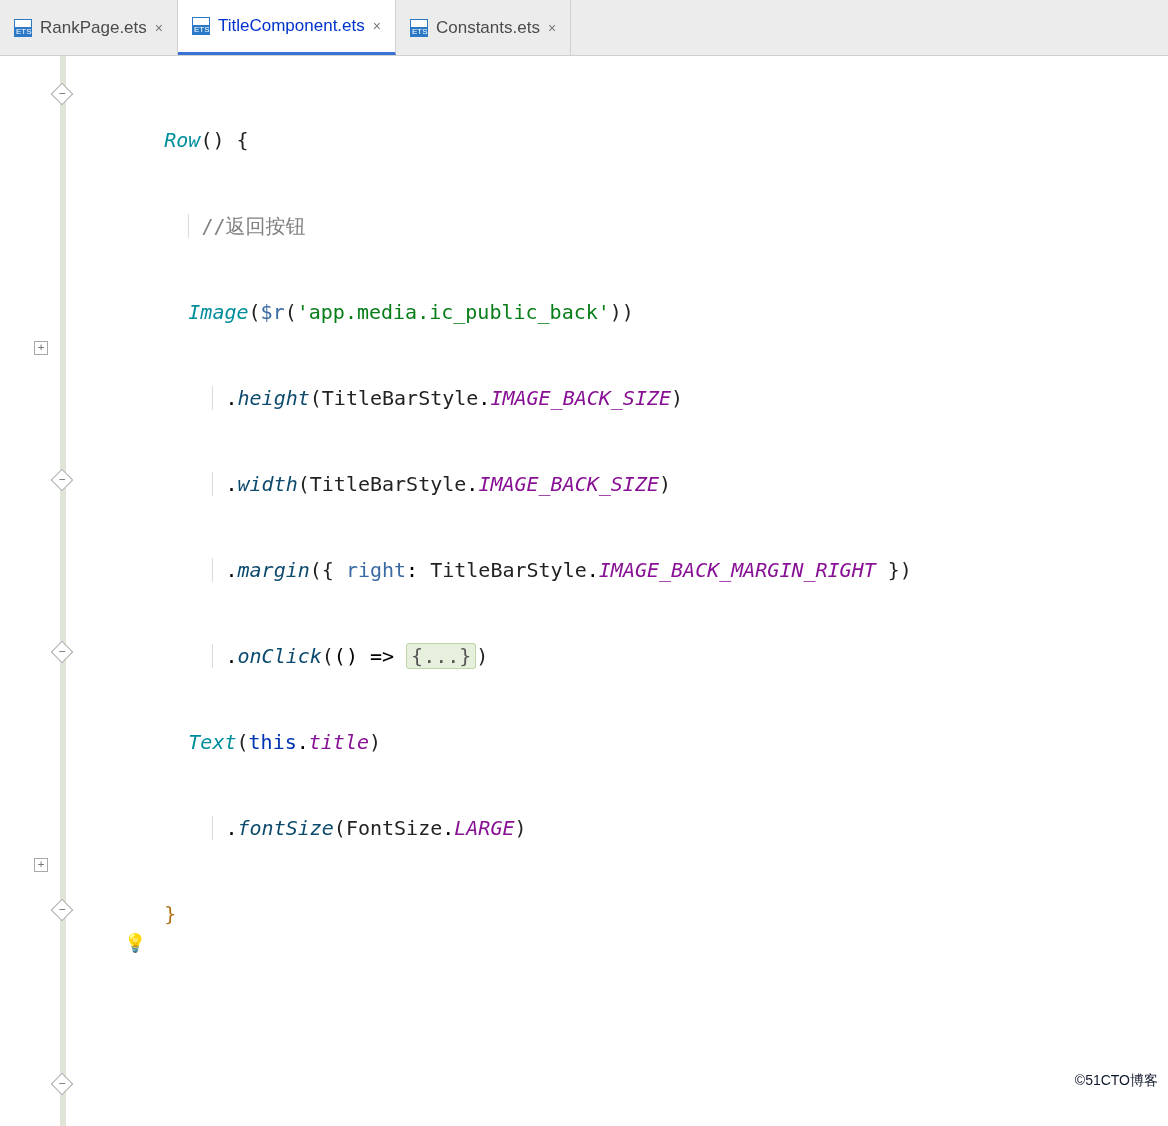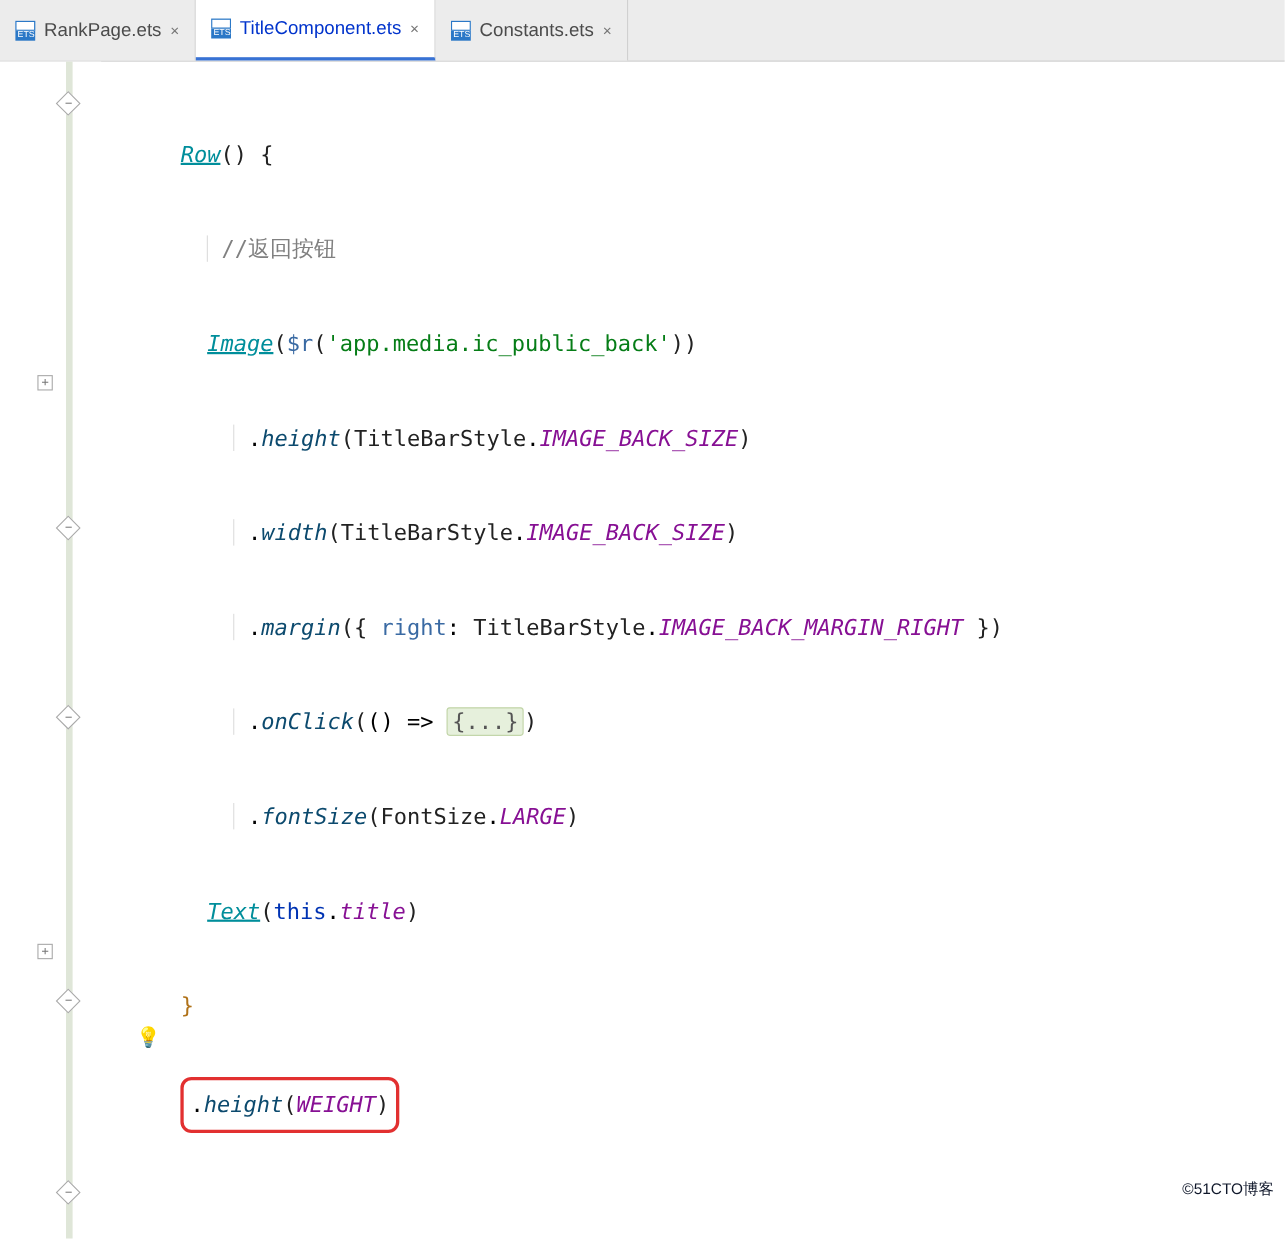--- a/index.html
+++ b/index.html
@@ -124,21 +124,21 @@
   line-height: 43px;
   white-space: pre;
   position: relative;
 }
 .code-line {
   padding-left: 0;
   position: relative;
 }
 
 
-.kw-func { color: #008e9b; font-style: italic; text-decoration: underline; } 
+.kw-func { color: #008e9b; font-style: italic; } 
 .method { color: #0c4a6e; font-style: italic; } 
 .brace { color: #222; }
 .paren { color: #222; }
 .comment { color: #808080; }
 .str { color: #067d17; }
 .ref { color: #3a6aa3; }
 .enum { color: #871094; font-style: italic; }
 .class { color: #222; }
 .keyw { color: #0033b3; }
 .fold-token {
@@ -218,24 +218,23 @@
   </div>
 
   <div class="code-area">
 <div class="code-line">      <span class="kw-func">Row</span><span class="paren">() </span><span class="brace">{</span></div>
 <div class="code-line">        <span class="css-indent-bar"> </span><span class="comment">//返回按钮</span></div>
 <div class="code-line">        <span class="kw-func">Image</span><span class="paren">(</span><span class="ref">$r</span><span class="paren">(</span><span class="str">'app.media.ic_public_back'</span><span class="paren">))</span></div>
 <div class="code-line">          <span class="css-indent-bar"> </span>.<span class="method">height</span><span class="paren">(</span><span class="class">TitleBarStyle</span>.<span class="enum">IMAGE_BACK_SIZE</span><span class="paren">)</span></div>
 <div class="code-line">          <span class="css-indent-bar"> </span>.<span class="method">width</span><span class="paren">(</span><span class="class">TitleBarStyle</span>.<span class="enum">IMAGE_BACK_SIZE</span><span class="paren">)</span></div>
 <div class="code-line">          <span class="css-indent-bar"> </span>.<span class="method">margin</span><span class="paren">({ </span><span class="ref">right</span>: <span class="class">TitleBarStyle</span>.<span class="enum">IMAGE_BACK_MARGIN_RIGHT</span><span class="paren"> })</span></div>
 <div class="code-line">          <span class="css-indent-bar"> </span>.<span class="method">onClick</span><span class="paren">(</span><span>() =&gt; </span><span class="fold-token">{...}</span><span class="paren">)</span></div>
+<div class="code-line">        <span class="kw-func">Text</span><span class="paren">(</span><span class="keyw">this</span>.<span class="enum">title</span><span class="paren">)</span></div>
 <div class="code-line">          <span class="css-indent-bar"> </span>.<span class="method">fontSize</span><span class="paren">(</span><span class="class">FontSize</span>.<span class="enum">LARGE</span><span class="paren">)</span></div>
-<div class="code-line">        <span class="kw-func">Text</span><span class="paren">(</span><span class="keyw">this</span>.<span class="enum">title</span><span class="paren">)</span></div>
 <div class="code-line">      <span class="brace" style="color:#b07219">}</span></div>
-<div class="code-line">      <span class="red-box">.<span class="method">height</span><span class="paren">(</span><span class="enum">WEIGHT</span><span class="paren">)</span></span></div>
 
 
 
 
 
 
 
 
 
 

